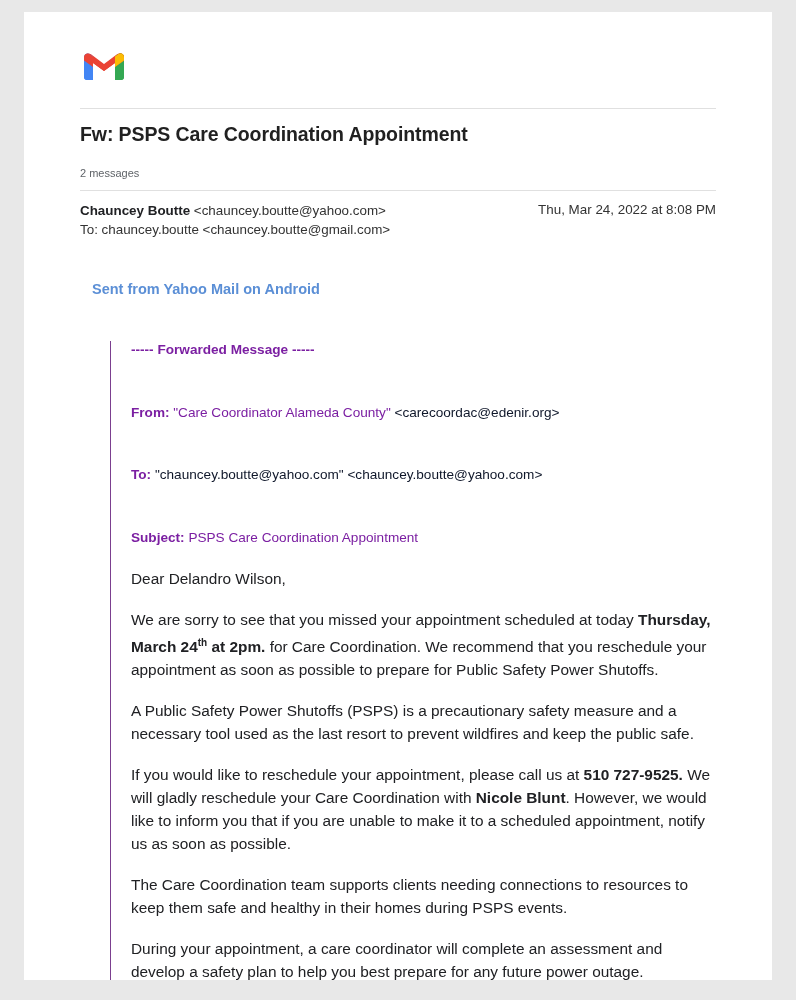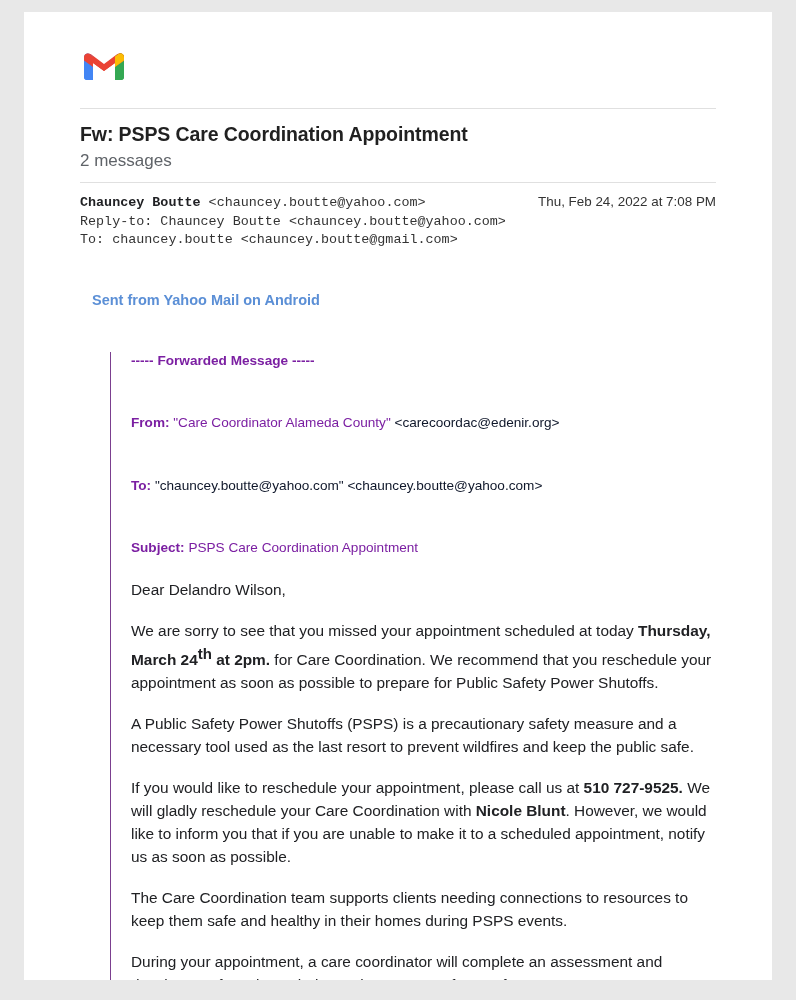--- a/index.html
+++ b/index.html
@@ -44,39 +44,38 @@
   .subject-block {
     margin: 14px 18px 0 18px;
   }
   .subject {
     font-size: 19.5px;
     font-weight: bold;
     color: #212121;
     letter-spacing: -0.1px;
   }
   .msgcount {
-    font-size: 17px;
+    font-size: 11px;
     color: #5f6368;
-    margin-top: 5px;
+    margin-top: 21px;
   }
   .divider2 {
     border-top: 1px solid #e0e0e0;
     margin: 11px 18px 0 18px;
   }
 
   .hdr {
     margin: 11px 18px 0 18px;
     position: relative;
   }
   .hdr .line {
     font-size: 13.4px;
     color: #333333;
     line-height: 18.5px;
     white-space: nowrap;
-    font-family: Liberation Mono, monospace;
   }
   .hdr .from-name {
     font-weight: bold;
     color: #202124;
   }
   .hdr .date {
     position: absolute;
     right: 0;
     top: 0;
     font-size: 13.4px;
@@ -116,21 +115,21 @@
     margin-top: 20px;
     font-size: 15.4px;
     line-height: 23px;
     color: #202124;
   }
   .body-text p {
     margin: 0 0 18px 0;
   }
   .body-text p:last-child { margin-bottom: 0; }
   .body-text b { font-weight: bold; }
-  sup { font-size: 15px; vertical-align: super; margin-top: 20px; }
+  sup { font-size: 10px; vertical-align: super; margin-top: 20px; }
 </style>
 </head>
 <body>
 
 <div class="page">
   <div class="inner">
 
     <div class="logo">
       <svg width="44" height="34" viewBox="0 0 44 34" xmlns="http://www.w3.org/2000/svg">
         <path d="M4 31 L4 10 L22 23 L40 10 L40 31 Z" fill="#ffffff"></path>
@@ -153,23 +152,22 @@
 
     <div class="subject-block">
       <div class="subject">Fw: PSPS Care Coordination Appointment</div>
       <div class="msgcount">2 messages</div>
     </div>
 
     <div class="divider2"></div>
 
     <div class="hdr">
       <div class="line"><span class="from-name">Chauncey Boutte</span> <span>&lt;chauncey.boutte@yahoo.com&gt;</span></div>
-      <div class="line">Reply-to: Chauncey Boutte &lt;chauncey.boutte@yahoo.com&gt;</div>
       <div class="line">To: chauncey.boutte &lt;chauncey.boutte@gmail.com&gt;</div>
-      <div class="date">Thu, Feb 24, 2022 at 7:08 PM</div>
+      <div class="date">Thu, Mar 24, 2022 at 8:08 PM</div>
     </div>
 
     <div class="sent-from">Sent from Yahoo Mail on Android</div>
 
     <div class="quote">
       <div class="fwd-hdr">
         <div class="row">----- Forwarded Message -----</div>
         <div class="row"><span>From:</span> <span class="purple-val">"Care Coordinator Alameda County"</span> <span class="blue">&lt;carecoordac@edenir.org&gt;</span></div>
         <div class="row"><span>To:</span> <span class="blue">"chauncey.boutte@yahoo.com"</span> <span class="blue">&lt;chauncey.boutte@yahoo.com&gt;</span></div>
         <div class="row"><span>Subject:</span> <span class="purple-val">PSPS Care Coordination Appointment</span></div>

